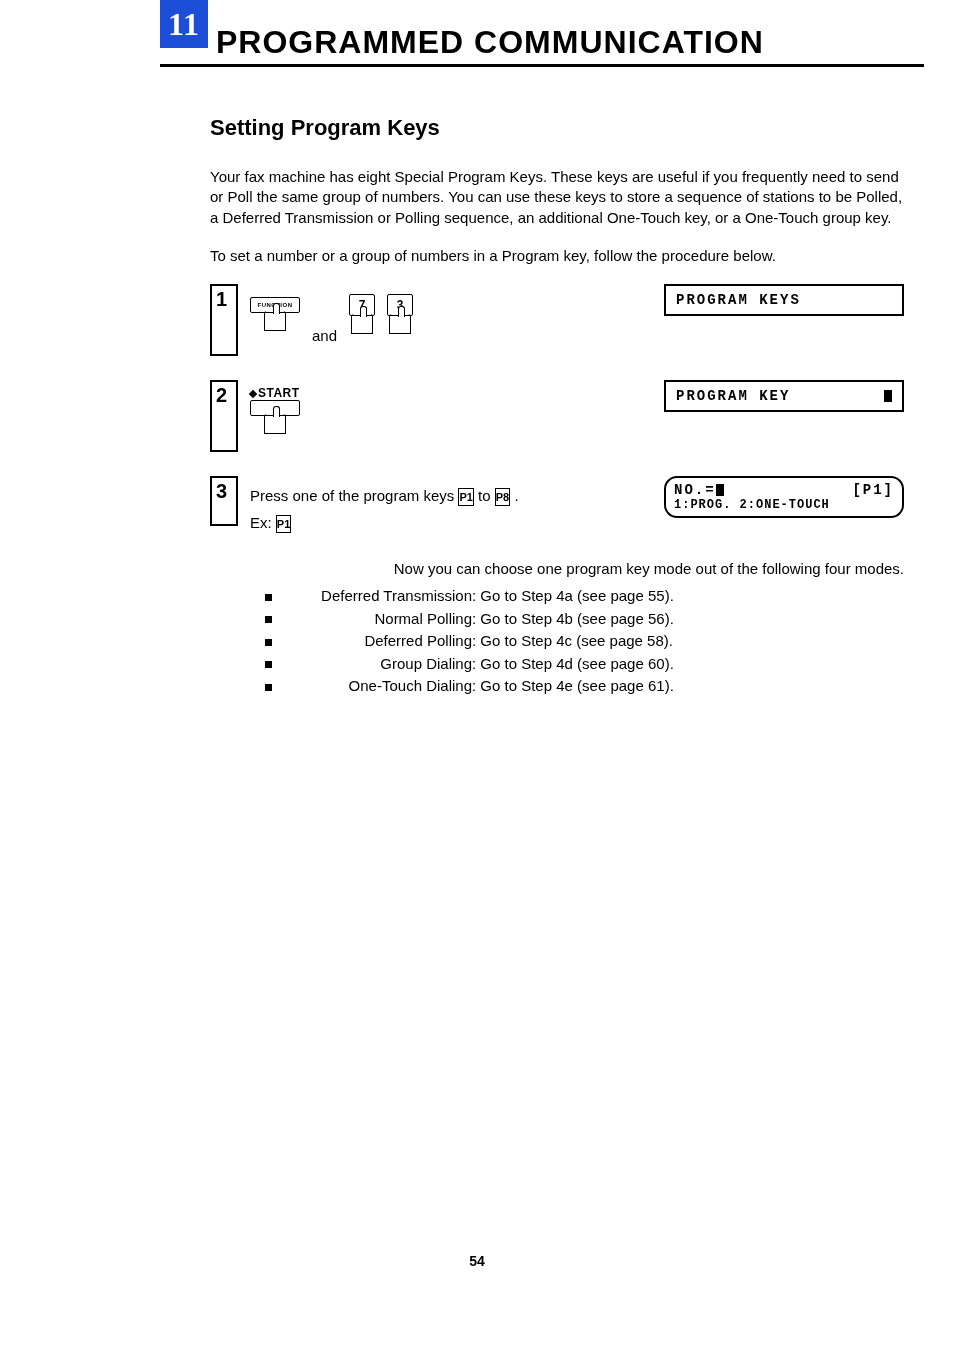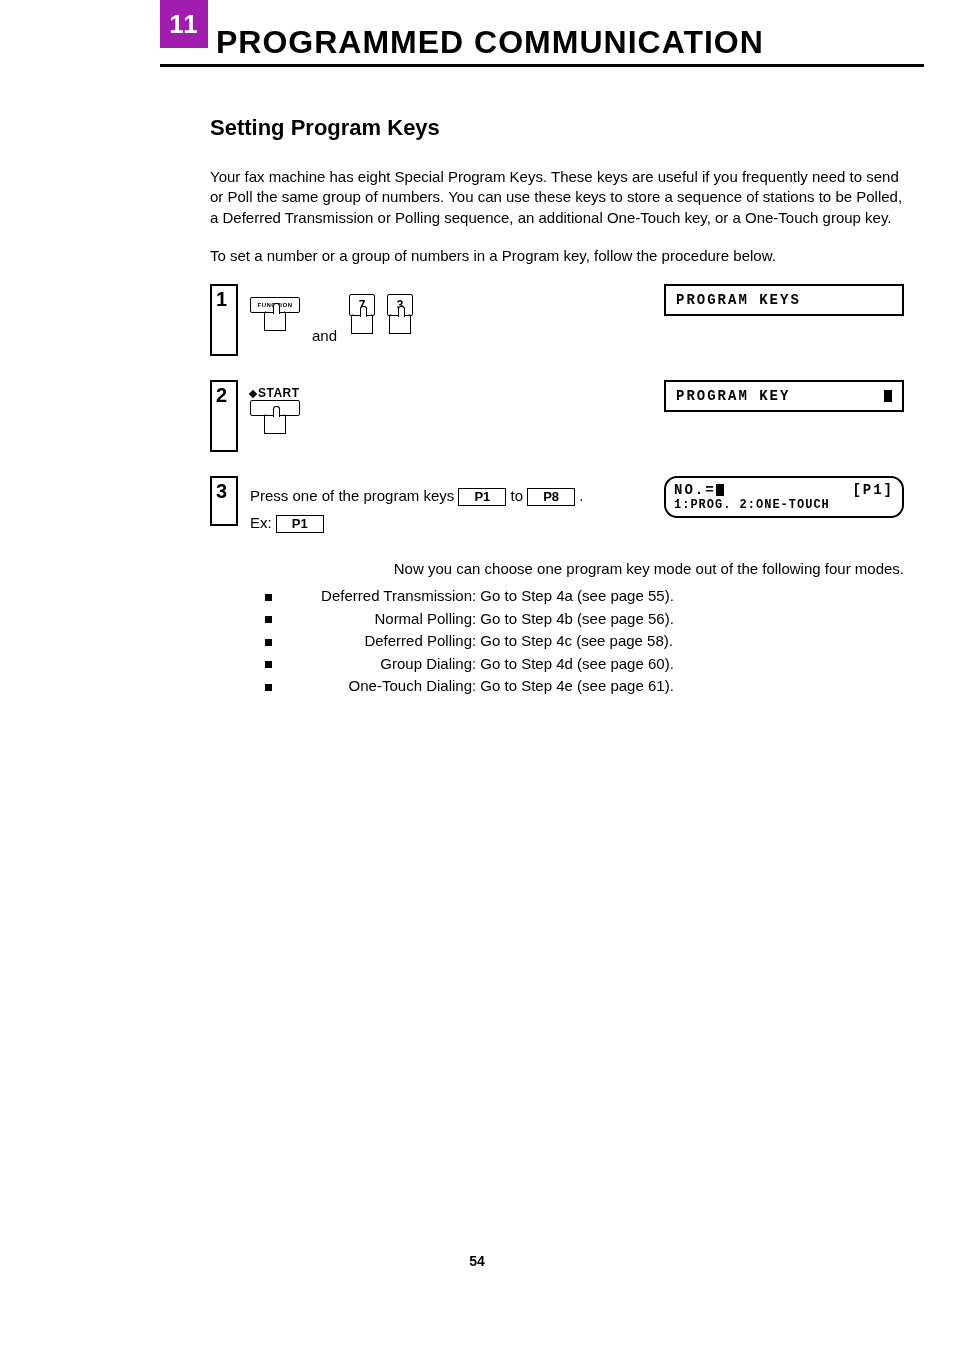--- a/index.html
+++ b/index.html
@@ -17,31 +17,32 @@
     min-height: 1349px;
   }
   .chapter-header {
     display: flex;
     align-items: stretch;
     border-bottom: 3px solid #000;
     margin-left: 130px;
     margin-right: 0;
   }
   .chapter-number-box {
-    background: #a21caf;
+    background: #1d4ed8;
     color: #fff;
     width: 48px;
     height: 48px;
     display: flex;
     align-items: center;
     justify-content: center;
-    font-size: 26px;
+    font-size: 32px;
     font-weight: 900;
     letter-spacing: 1px;
     margin-top: -20px;
+    font-family: Liberation Serif, serif;
   }
   .chapter-title {
     font-size: 32px;
     font-weight: 900;
     letter-spacing: 1px;
     padding-left: 8px;
     line-height: 44px;
   }
   .content {
     margin-left: 180px;
@@ -134,22 +135,22 @@
     content:""; position:absolute; top:-8px; left:8px;
     width:5px; height:10px; border:1.5px solid #000; border-bottom:none;
     border-radius:3px 3px 0 0; background:#fff;
   }
   .start-label {
     font-size:12px; font-weight:bold; text-align:left; width:50px; letter-spacing:0.5px;
   }
   .diamond { display:inline-block; width:6px; height:6px; background:#000; transform:rotate(45deg); margin-right:2px; vertical-align:middle;}
   
   .keycap {
-    display:inline-block; border:1.5px solid #000; padding:0 15px;
-    font-size:13px; font-weight:bold; line-height:16px; vertical-align:middle;
+    display:inline-block; border:1.5px solid #000; padding:0 0;
+    font-size:11px; font-weight:bold; line-height:16px; vertical-align:middle;
   }
   
   .modes { margin-top:24px; font-size:15px;text-align:right; }
   .modes-intro { margin-bottom:8px; }
   .modes-row { display:flex; margin-left:10px; line-height:1.5; }
   .modes-row .bullet { width:12px; flex:0 0 auto; }
   .sq { display:inline-block; width:7px; height:7px; background:#000; vertical-align:middle; }
   .modes-row .label { width:200px; flex:0 0 auto; }
   .modes-row .dest { }
   .page-number {

